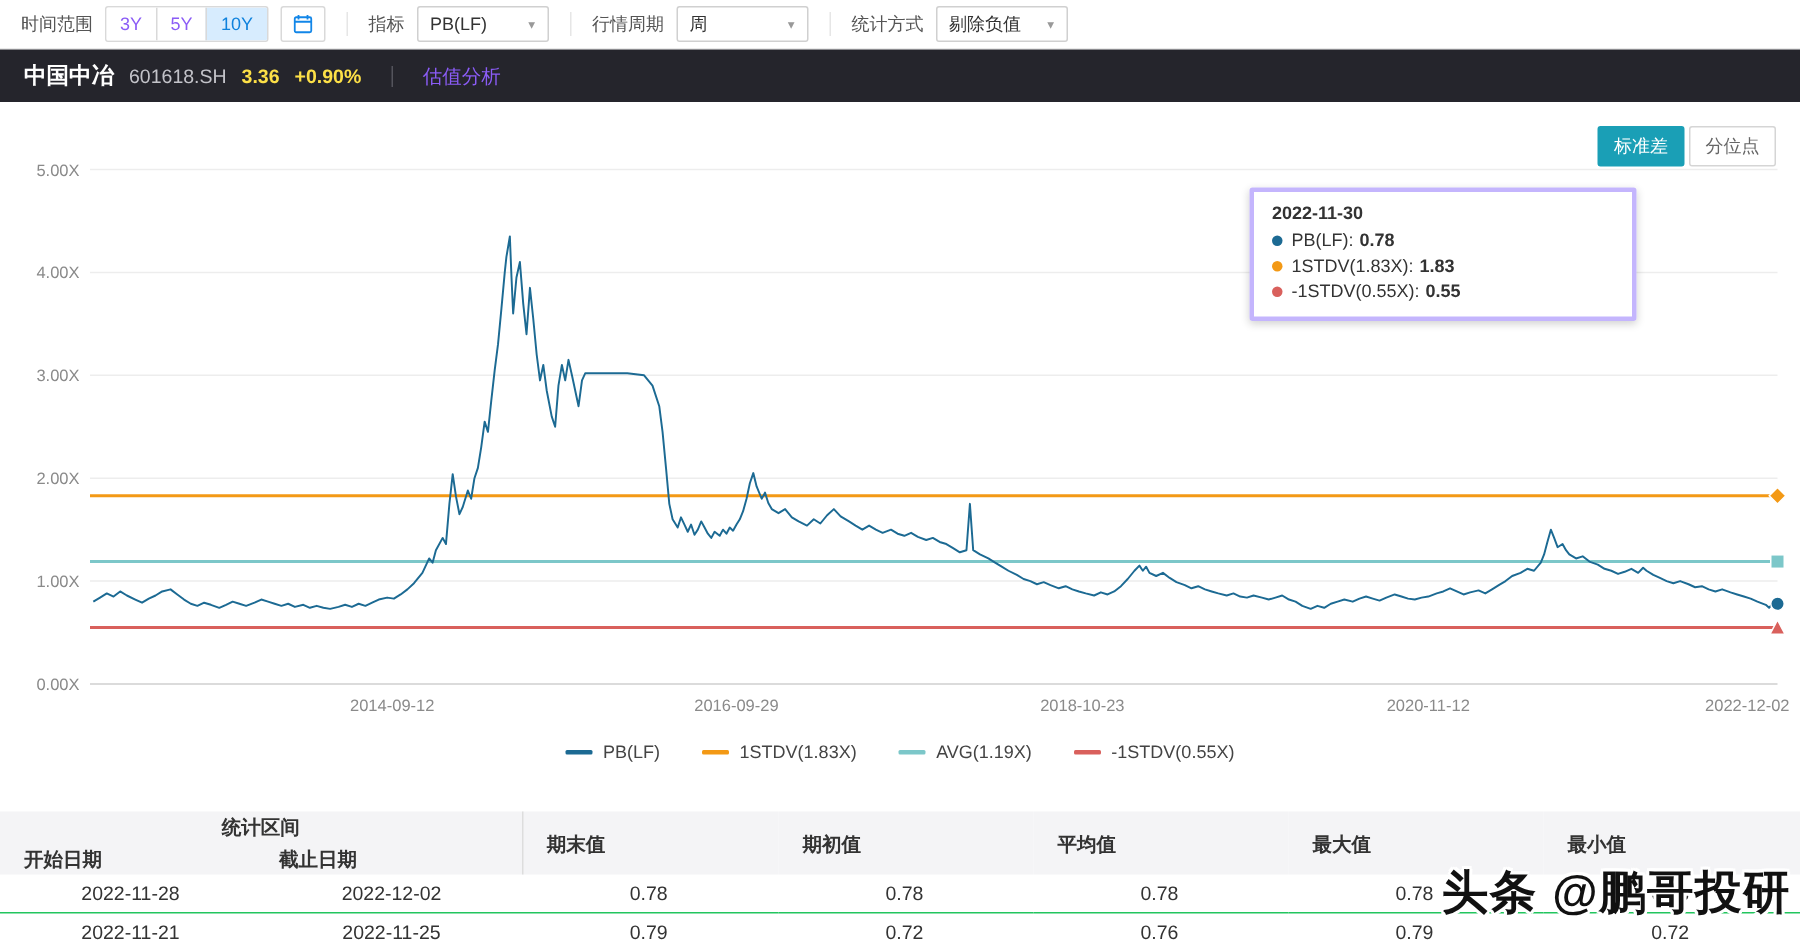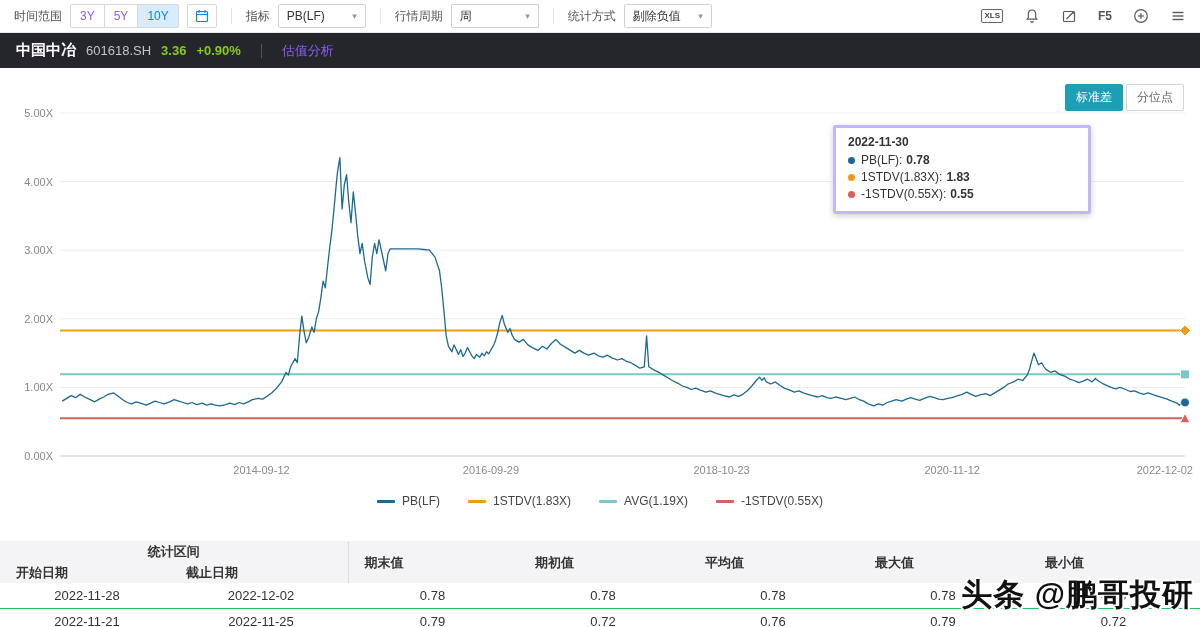--- a/index.html
+++ b/index.html
@@ -27,21 +27,21 @@
   .tb-icons{margin-left:auto;display:flex;align-items:center;gap:21px;color:#555;}
   .xls-box{border:1px solid #666;border-radius:2px;font-size:8px;font-weight:bold;color:#444;
     padding:2px 2px;line-height:8px;cursor:pointer;}
   .f5{font-size:12px;font-weight:bold;color:#555;cursor:pointer;}
   .tb-icons svg{display:block;cursor:pointer;}
   
   .titlebar{position:absolute;top:33px;left:0;right:0;height:35px;background:#25252c;
     display:flex;align-items:center;padding:0 16px;gap:10px;box-sizing:border-box;}
   .stock-name{color:#fff;font-size:15px;font-weight:bold;}
   .stock-code{color:#c3c3c9;font-size:13px;}
-  .price,.change{color:#84cc16;font-size:13px;font-weight:bold;}
+  .price,.change{color:#fde047;font-size:13px;font-weight:bold;}
   .tb-div{width:1px;height:14px;background:#54545c;margin:0 10px;}
   .tab-label{color:#8b5cf6;font-size:13px;}
   
   .chart-btns{position:absolute;top:84px;right:16px;display:flex;gap:3px;font-size:12px;z-index:5;}
   .chart-btns button{font-family:inherit;cursor:pointer;border-radius:2px;padding:4px 10px;font-size:12px;}
   .btn-std{background:#1a9fb6;color:#fff;border:1px solid #1a9fb6;}
   .btn-pct{background:#fff;color:#666;border:1px solid #d5d5d5;}
   
   #chart-wrap{position:absolute;top:108px;left:0;width:1200px;height:378px;}
   
@@ -103,42 +103,20 @@
   <span class="tb-label">行情周期</span>
   <div class="dd">
     <span>周</span>
     <span class="caret">▾</span>
   </div>
   <span class="vsep"></span>
   <span class="tb-label">统计方式</span>
   <div class="dd">
     <span>剔除负值</span>
     <span class="caret">▾</span>
-  </div>
-  <div class="tb-icons">
-    <div class="xls-box">XLS</div>
-    <svg width="16" height="16" viewBox="0 0 16 16" fill="none" stroke="#5a5a5a" stroke-width="1.2">
-      <path d="M8 2 C5.7 2 4.3 3.8 4.3 6.2 V9.2 L3.2 11.2 H12.8 L11.7 9.2 V6.2 C11.7 3.8 10.3 2 8 2 Z"></path>
-      <path d="M6.7 13 a1.3 1.3 0 0 0 2.6 0"></path>
-    </svg>
-    <svg width="16" height="16" viewBox="0 0 16 16" fill="none" stroke="#5a5a5a" stroke-width="1.2">
-      <rect x="2.5" y="3.5" width="11" height="10" rx="1"></rect>
-        <path d="M5.5 11 L12 4.5 M10.8 3.3 L13.2 5.7"></path>
-    </svg>
-    <span class="f5">F5</span>
-    <svg width="16" height="16" viewBox="0 0 16 16" fill="none" stroke="#5a5a5a" stroke-width="1.2">
-      <circle cx="8" cy="8" r="6.3"></circle>
-        <line x1="8" y1="5" x2="8" y2="11"></line>
-        <line x1="5" y1="8" x2="11" y2="8"></line>
-    </svg>
-    <svg width="16" height="16" viewBox="0 0 16 16" fill="none" stroke="#5a5a5a" stroke-width="1.4">
-      <line x1="2.5" y1="4.5" x2="13.5" y2="4.5"></line>
-        <line x1="2.5" y1="8" x2="13.5" y2="8"></line>
-        <line x1="2.5" y1="11.5" x2="13.5" y2="11.5"></line>
-    </svg>
   </div>
 </div>
 
 <div class="titlebar">
   <span class="stock-name">中国中冶</span>
   <span class="stock-code">601618.SH</span>
   <span class="price">3.36</span>
   <span class="change">+0.90%</span>
   <span class="tb-div"></span>
   <span class="tab-label">估值分析</span>

